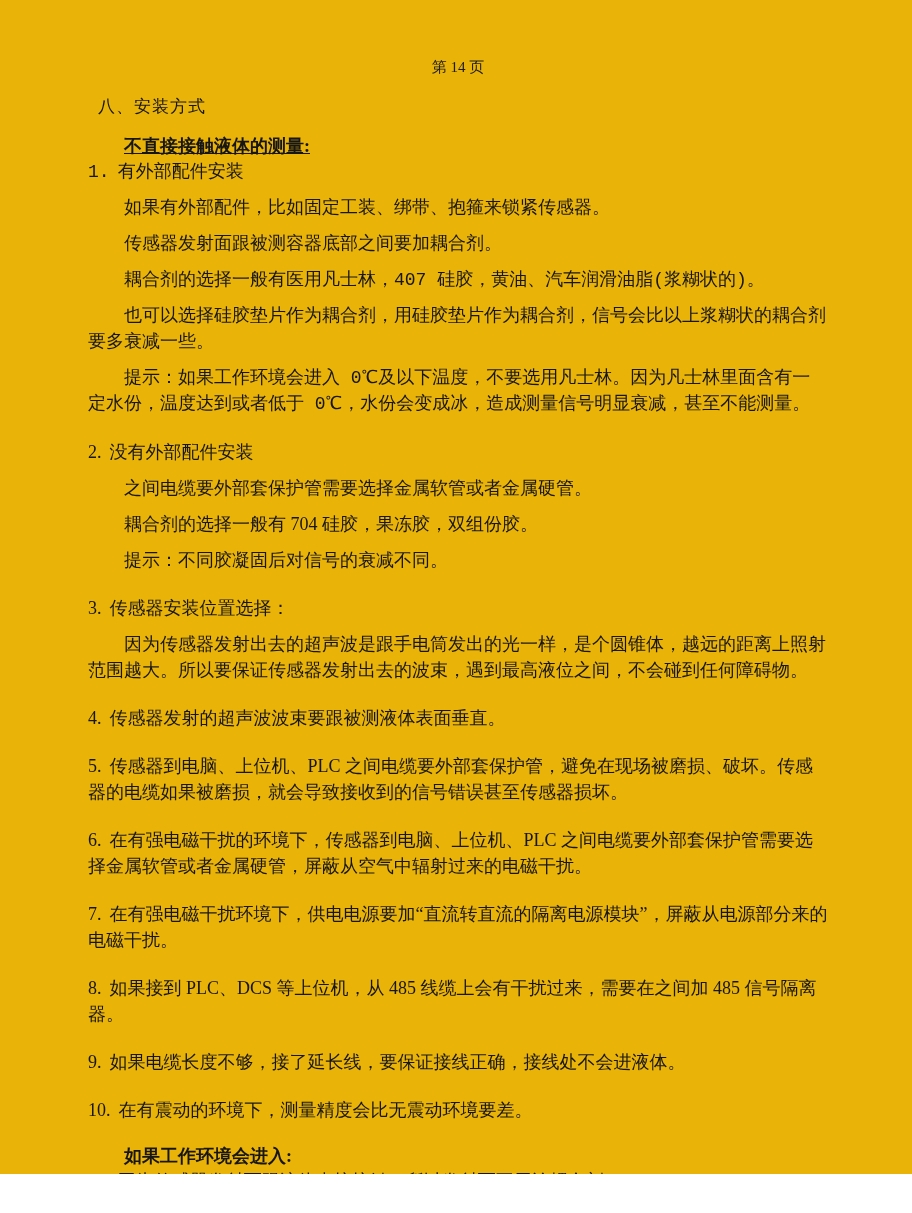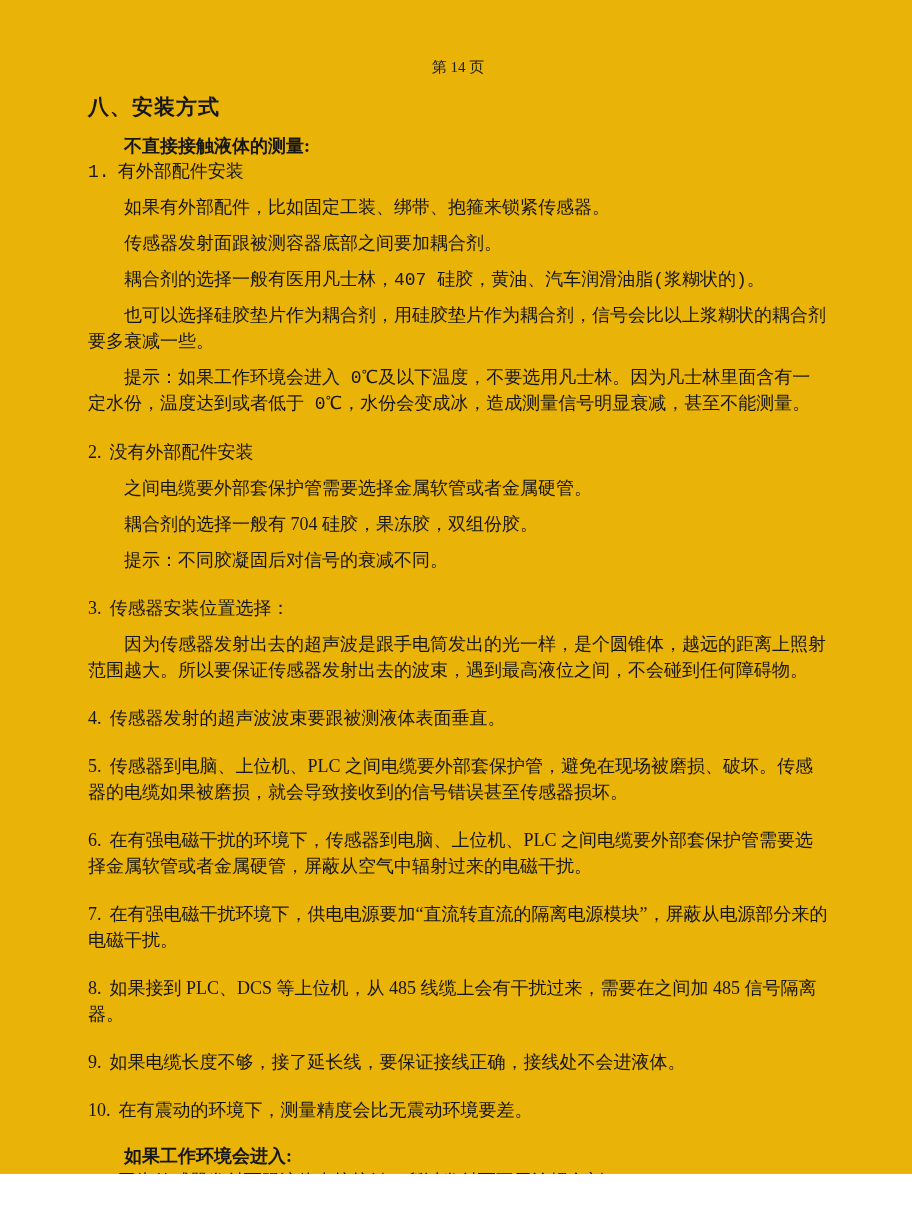--- a/index.html
+++ b/index.html
@@ -17,32 +17,32 @@
     padding: 56px 84px 16px 88px;
     overflow: hidden;
   }
   .page-header {
     text-align: center;
     font-size: 15px;
     line-height: 22px;
     color: #1c1c1c;
   }
   .doc-title {
-    font-size: 21px;
+    font-size: 17px;
     line-height: 32px;
-    font-weight: 700;
+    font-weight: 400;
     letter-spacing: 1px;
-    margin: 13px 0 0 0;
+    margin: 13px 0 0 10px;
   }
   .sec-heading {
     font-weight: 700;
     margin: 20px 0 0 0;
     text-indent: 2em;
   }
-  .doc-title + .sec .sec-heading { margin-top: 10px; }
+  .doc-title + .sec .sec-heading { margin-top: 10px; text-decoration: underline; }
   .item { margin-top: 22px; }
   .sec-heading + .item { margin-top: 0; font-family: Liberation Mono, monospace; }
   .item-line, .para { margin: 0; }
   .para { text-indent: 2em; margin-top: 10px; }
   .num { padding-right: 0.45em; }
 </style>
 </head>
 <body>
 
 <div class="page">

